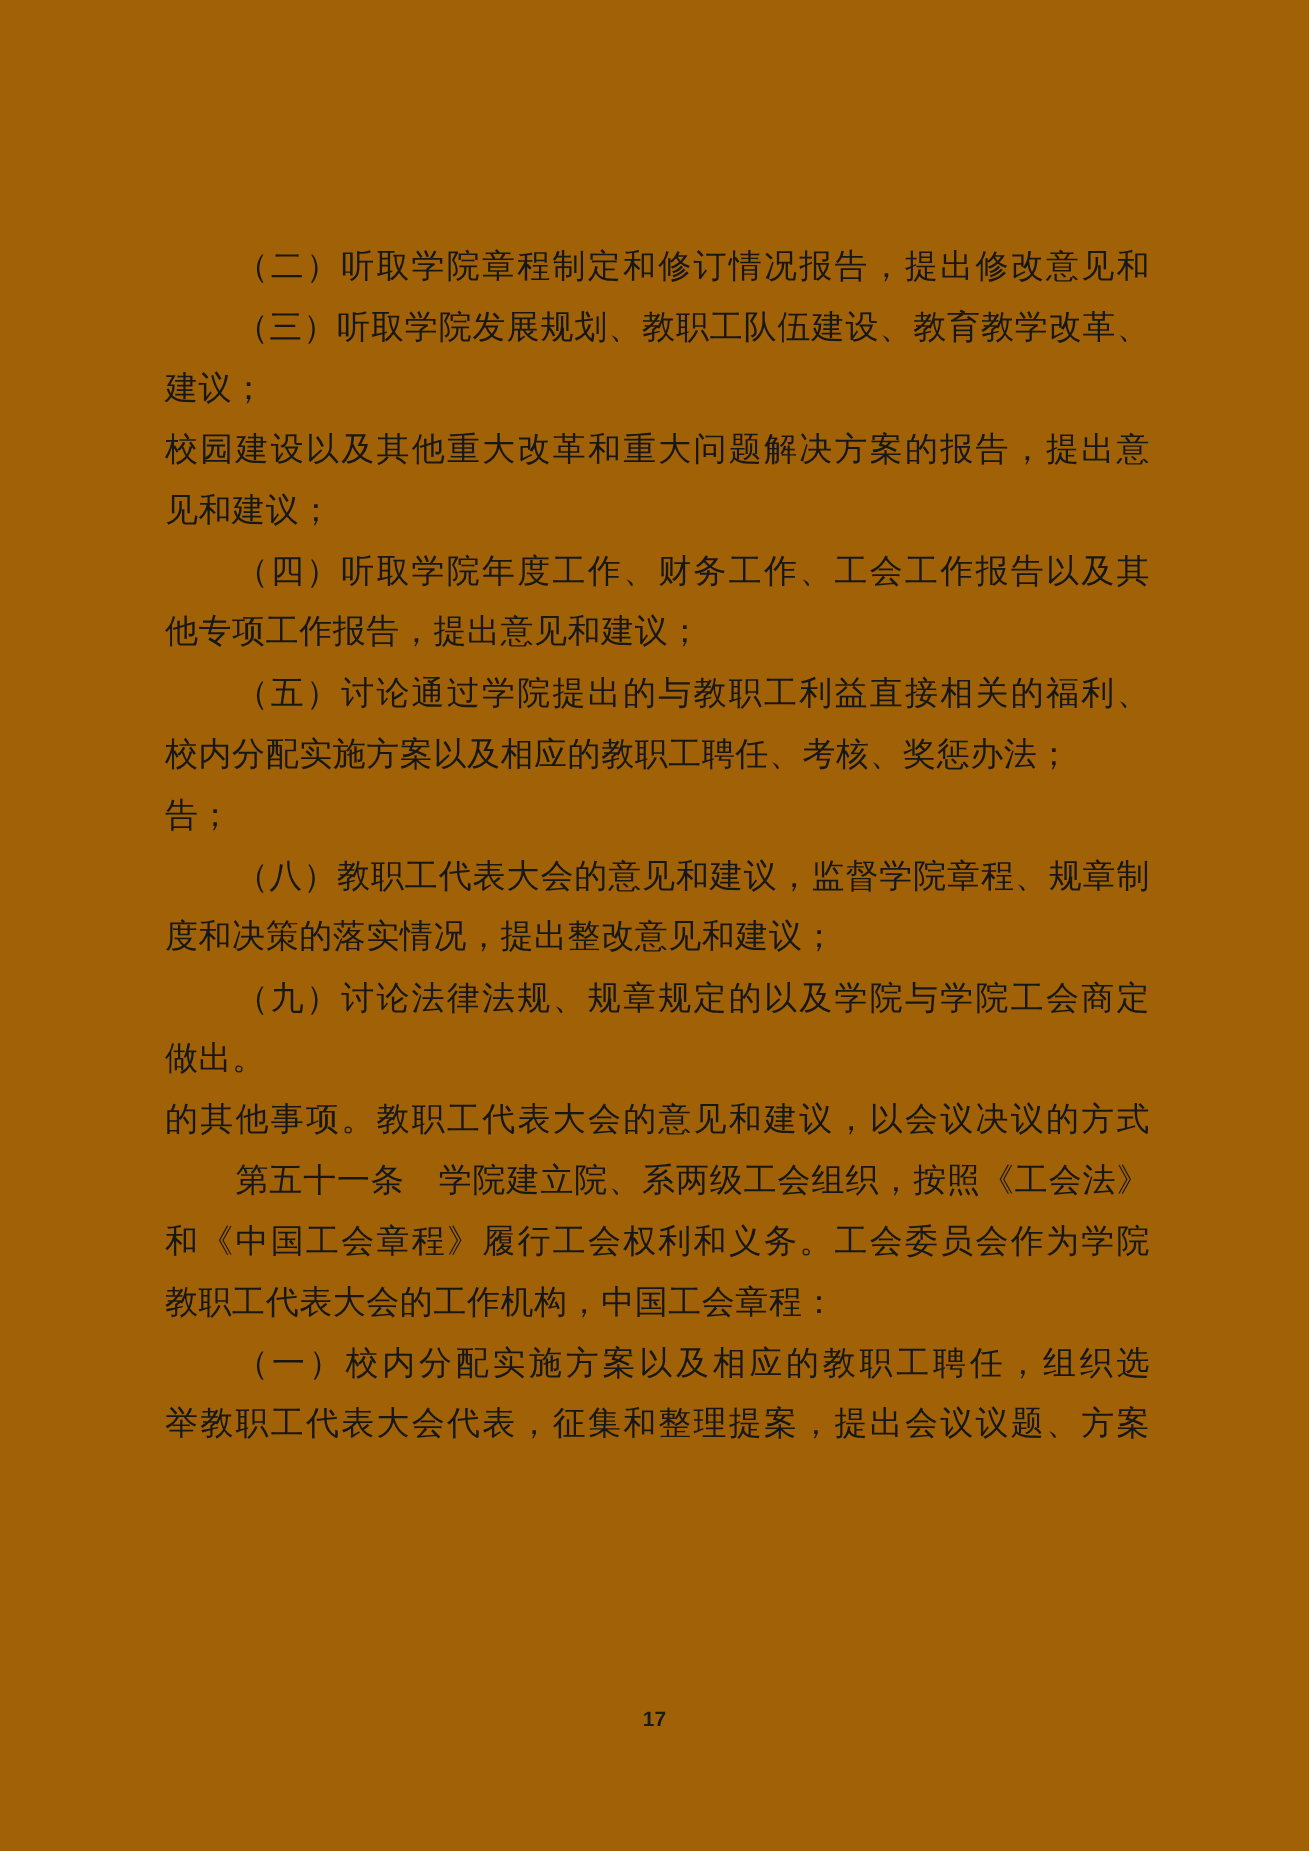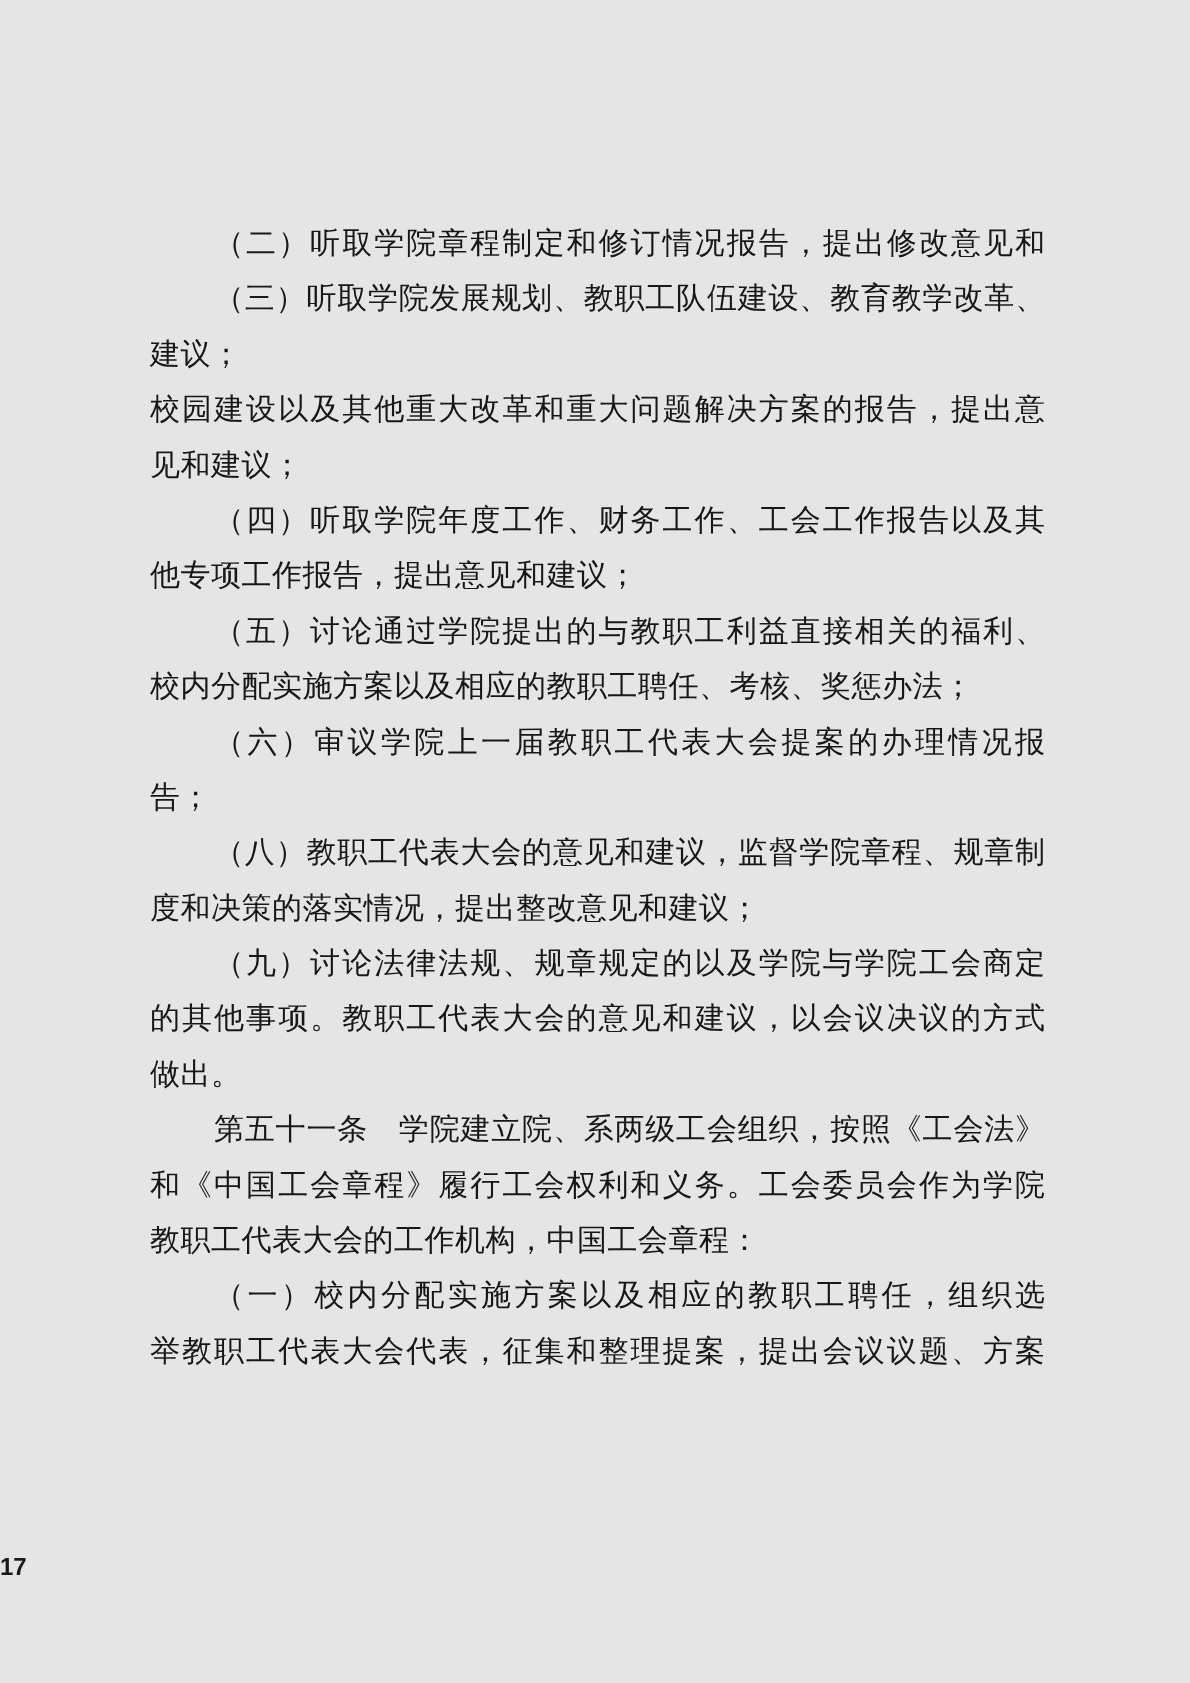--- a/index.html
+++ b/index.html
@@ -10,21 +10,21 @@
     width: 1190px;
     height: 1683px;
     background: #ffffff;
     position: relative;
     overflow: hidden;
     font-family: "Liberation Serif", "DejaVu Serif", serif;
   }
   .doc-page {
     position: absolute;
     inset: 0;
-    background: #e5e5e5;
+    background: #a16207;
   }
   .text-block {
     position: absolute;
     left: 150px;
     top: 215px;
     width: 895px;
     color: #171717;
     font-size: 30px;
   }
   .line {
@@ -40,47 +40,47 @@
     letter-spacing: 0;
   }
   .line.i {
     text-indent: 64px;
   }
   .page-number {
     position: absolute;
     top: 1553px;
     left: 0;
     width: 100%;
+    text-align: center;
     font-family: "Liberation Sans", "DejaVu Sans", sans-serif;
     font-weight: 700;
-    font-size: 24px;
+    font-size: 19px;
     color: #1a1a1a;
   }
 </style>
 </head>
 <body>
 
 <div class="doc-page">
   <div class="text-block">
       <div class="line i j">（二）听取学院章程制定和修订情况报告，提出修改意见和</div>
       <div class="line i j">（三）听取学院发展规划、教职工队伍建设、教育教学改革、</div>
       <div class="line">建议；</div>
       <div class="line j">校园建设以及其他重大改革和重大问题解决方案的报告，提出意</div>
       <div class="line">见和建议；</div>
       <div class="line i j">（四）听取学院年度工作、财务工作、工会工作报告以及其</div>
       <div class="line">他专项工作报告，提出意见和建议；</div>
       <div class="line i j">（五）讨论通过学院提出的与教职工利益直接相关的福利、</div>
       <div class="line">校内分配实施方案以及相应的教职工聘任、考核、奖惩办法；</div>
-      <div class="line i j">（六）审议学院上一届教职工代表大会提案的办理情况报</div>
       <div class="line">告；</div>
       <div class="line i j">（八）教职工代表大会的意见和建议，监督学院章程、规章制</div>
       <div class="line">度和决策的落实情况，提出整改意见和建议；</div>
       <div class="line i j">（九）讨论法律法规、规章规定的以及学院与学院工会商定</div>
+      <div class="line">做出。</div>
       <div class="line j">的其他事项。教职工代表大会的意见和建议，以会议决议的方式</div>
-      <div class="line">做出。</div>
       <div class="line i j">第五十一条　学院建立院、系两级工会组织，按照《工会法》</div>
       <div class="line j">和《中国工会章程》履行工会权利和义务。工会委员会作为学院</div>
       <div class="line">教职工代表大会的工作机构，中国工会章程：</div>
       <div class="line i j">（一）校内分配实施方案以及相应的教职工聘任，组织选</div>
       <div class="line j">举教职工代表大会代表，征集和整理提案，提出会议议题、方案</div>
     </div>
   <div class="page-number">17</div>
 </div>
 
 </body></html>

